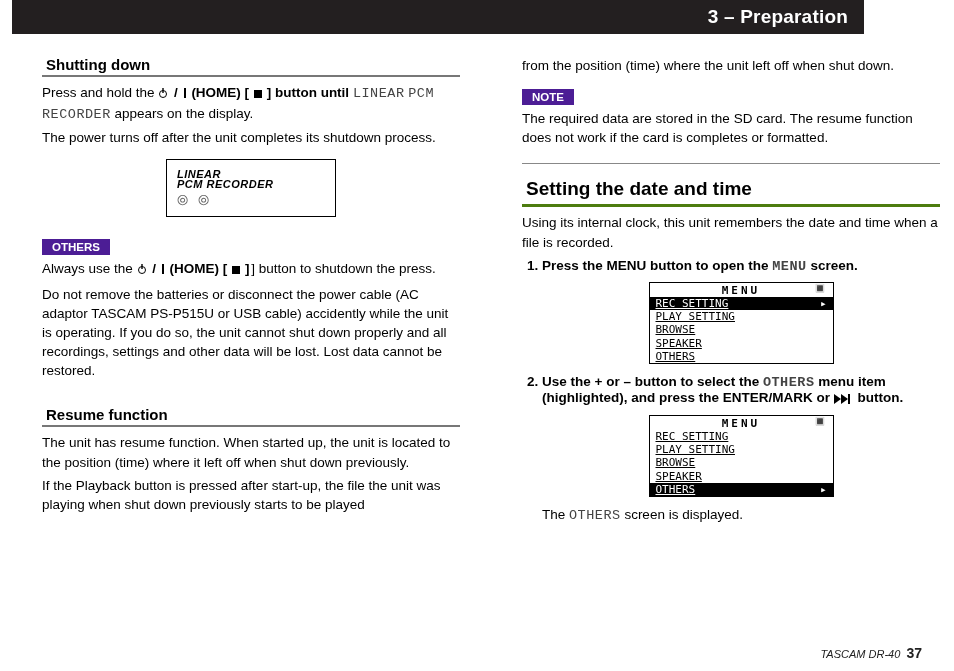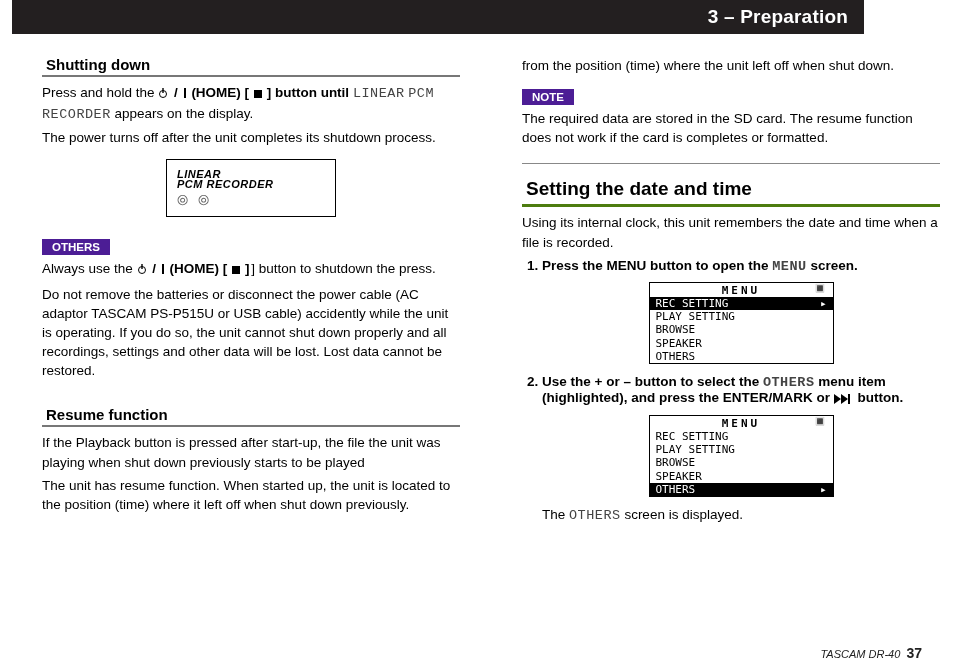--- a/index.html
+++ b/index.html
@@ -105,20 +105,21 @@
     letter-spacing: 3px;
     padding: 1px 0 0 0;
     position:relative;
   }
   .menubox .title::after{
     content:"🔳"; font-size:8px; position:absolute; right:4px; top:1px; color:#444;
   }
   .menubox .row {
     padding: 0 6px;
     white-space: nowrap;
+    text-decoration: underline;
   }
   .menubox .row.inv {
     background:#000; color:#fff;
   }
   .menubox .row.inv::after{
     content:"▸"; float:right;
   }
   ol.steps { padding-left: 20px; margin:6px 0; }
   ol.steps > li { font-weight:700; margin-bottom:0; }
   ol.steps > li .inner { font-weight:400; }
@@ -200,22 +201,22 @@
           <svg width="10" height="10" viewBox="0 0 10 10">
               <rect x="1" y="1" width="8" height="8" fill="#000"></rect>
             </svg>
         </span>
         <b>]</b>
         <span style="margin-left:-2px">] button to shutdown the press.</span>
       </p>
       <p>Do not remove the batteries or disconnect the power cable (AC adaptor TASCAM PS-P515U or USB cable) accidently while the unit is operating. If you do so, the unit cannot shut down properly and all recordings, settings and other data will be lost. Lost data cannot be restored.</p>
 
       <div class="section-head" style="margin-top:24px">Resume function</div>
+      <p>The unit has resume function. When started up, the unit is located to the position (time) where it left off when shut down previously.</p>
       <p>If the Playback button is pressed after start-up, the file the unit was playing when shut down previously starts to be played</p>
-      <p>The unit has resume function. When started up, the unit is located to the position (time) where it left off when shut down previously.</p>
     </div>
 
     <div class="col">
       <p>from the position (time) where the unit left off when shut down.</p>
 
       <span class="badge">NOTE</span>
       <p>The required data are stored in the SD card. The resume function does not work if the card is completes or formatted.</p>
 
       <div class="thin-rule"></div>
       <div class="section-head big">Setting the date and time</div>

